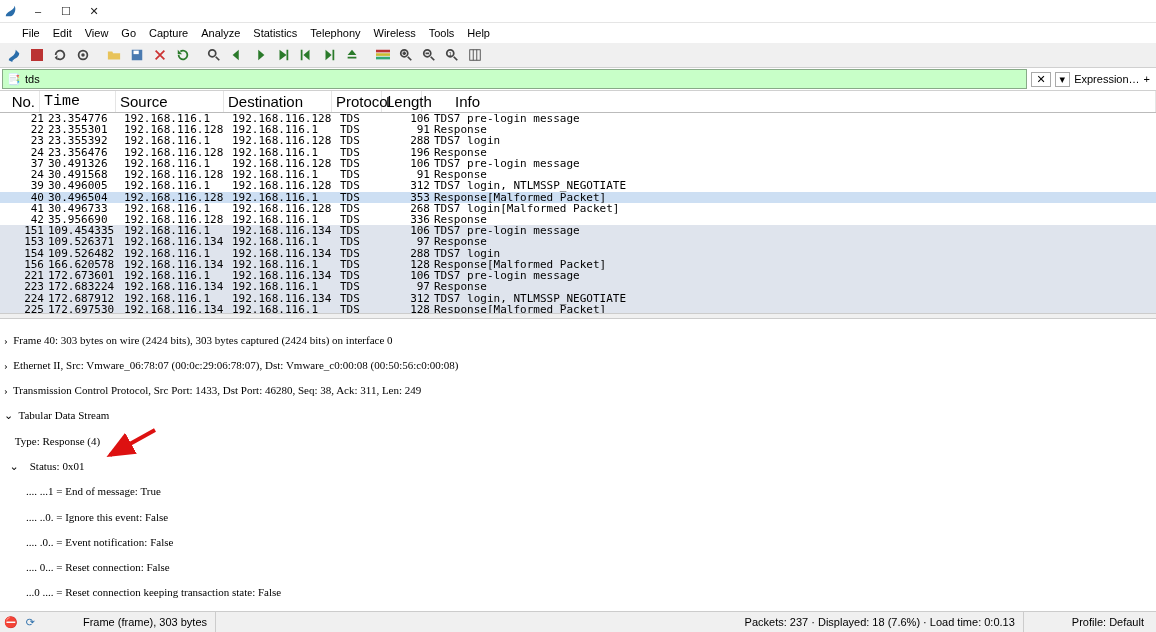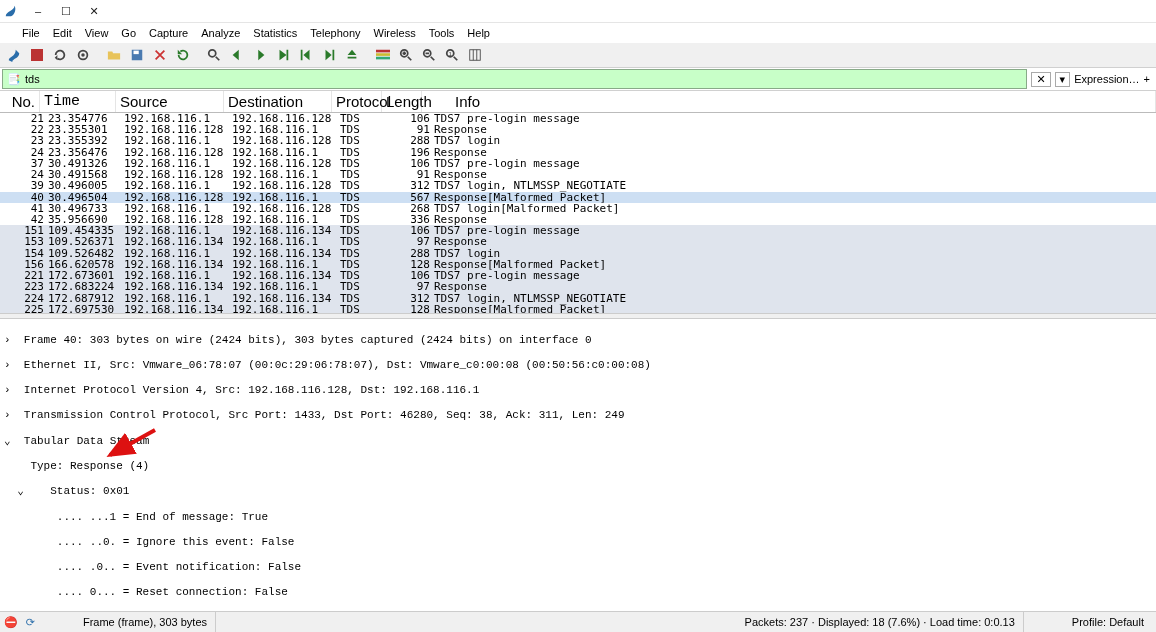--- a/index.html
+++ b/index.html
@@ -31,21 +31,21 @@
   .packet-list .c-len { width:40px; text-align:right; padding-right:4px; }
   .packet-list .c-info { flex:1; }
   .col.c-no { width:40px; text-align:right; }
   .col.c-time { width:76px;font-family:Liberation Mono, monospace; }
   .col.c-src { width:108px; }
   .col.c-dst { width:108px; }
   .col.c-proto { width:50px; }
   .col.c-len { width:40px; text-align:right; }
   .col.c-info { flex:1;margin-left:29px; }
   .splitter { height:4px; background:#f0f0f0; border-top:1px solid #ccc; border-bottom:1px solid #ccc; cursor:row-resize; }
-  .details { flex:1; overflow:auto; font-family:Liberation Mono, monospace; font-size:11px; line-height:1.15; padding:2px 4px; background:#fff; white-space:pre; }
+  .details { flex:1; overflow:auto; font-family:Liberation Serif, serif; font-size:11px; line-height:1.15; padding:2px 4px; background:#fff; white-space:pre; }
   .details .tree-line { display:block; }
   .statusbar { display:flex; align-items:center; height:20px; border-top:1px solid #ccc; background:#f0f0f0; font-size:11px; padding:0 4px; gap:8px; }
   .statusbar .seg { padding:0 8px; border-right:1px solid #ccc; height:100%; display:flex; align-items:center;margin-left:32px; }
   .statusbar .grow { flex:1; }
   .arrow { position:absolute; left:100px; top:425px; pointer-events:none; }
 </style>
 </head>
 <body>
 
 <div class="window">
@@ -282,21 +282,21 @@
         <span class="c-proto">TDS</span>
         <span class="c-len">312</span>
         <span class="c-info">TDS7 login, NTLMSSP_NEGOTIATE</span>
       </div>
       <div class="row sel">
         <span class="c-no">40</span>
         <span class="c-time">30.496504</span>
         <span class="c-src">192.168.116.128</span>
         <span class="c-dst">192.168.116.1</span>
         <span class="c-proto">TDS</span>
-        <span class="c-len">567</span>
+        <span class="c-len">353</span>
         <span class="c-info">Response[Malformed Packet]</span>
       </div>
       <div class="row">
         <span class="c-no">41</span>
         <span class="c-time">30.496733</span>
         <span class="c-src">192.168.116.1</span>
         <span class="c-dst">192.168.116.128</span>
         <span class="c-proto">TDS</span>
         <span class="c-len">268</span>
         <span class="c-info">TDS7 login[Malformed Packet]</span>
@@ -382,21 +382,20 @@
         <span class="c-len">128</span>
         <span class="c-info">Response[Malformed Packet]</span>
       </div>
     </div>
 
   <div class="splitter"></div>
 
   <div class="details">
 <span class="tree-line">›  <span>Frame 40: 303 bytes on wire (2424 bits), 303 bytes captured (2424 bits) on interface 0</span></span>
 <span class="tree-line">›  <span>Ethernet II, Src: Vmware_06:78:07 (00:0c:29:06:78:07), Dst: Vmware_c0:00:08 (00:50:56:c0:00:08)</span></span>
-<span class="tree-line">›  <span>Internet Protocol Version 4, Src: 192.168.116.128, Dst: 192.168.116.1</span></span>
 <span class="tree-line">›  <span>Transmission Control Protocol, Src Port: 1433, Dst Port: 46280, Seq: 38, Ack: 311, Len: 249</span></span>
 <span class="tree-line">⌄  <span>Tabular Data Stream</span></span>
 <span class="tree-line">    Type: Response (4)</span>
 <span class="tree-line">  ⌄<span>    Status: 0x01</span></span>
 <span class="tree-line">        .... ...1 = End of message: True</span>
 <span class="tree-line">        .... ..0. = Ignore this event: False</span>
 <span class="tree-line">        .... .0.. = Event notification: False</span>
 <span class="tree-line">        .... 0... = Reset connection: False</span>
 <span class="tree-line">        ...0 .... = Reset connection keeping transaction state: False</span>
 

